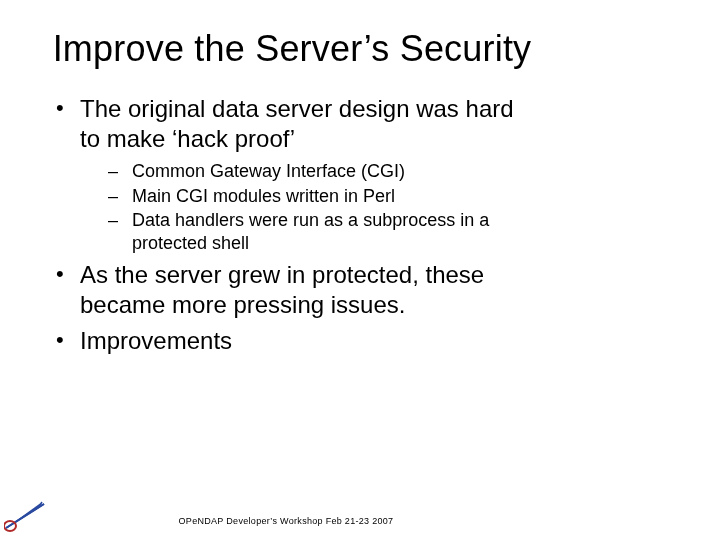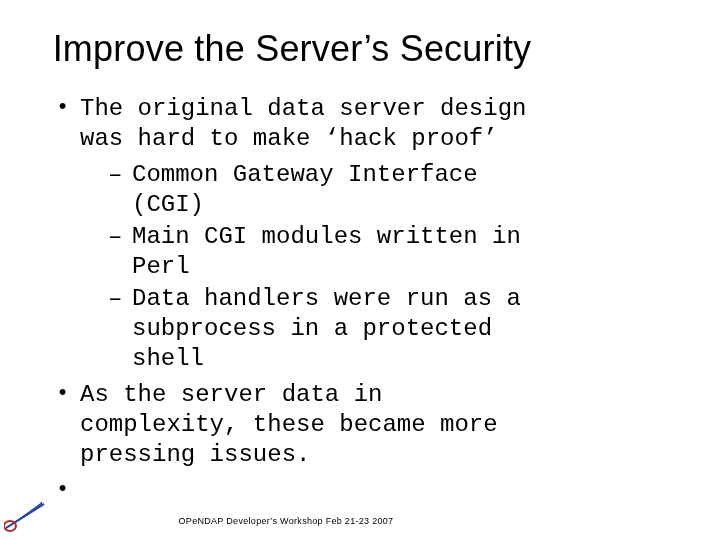--- a/index.html
+++ b/index.html
@@ -1,24 +1,24 @@
 <!DOCTYPE html>
 <html><head>
 <meta charset="utf-8">
 <style>
   * { margin: 0; padding: 0; box-sizing: border-box; }
   html, body { width: 720px; height: 540px; background: #fff; font-family: Arial, Helvetica, sans-serif; color: #000; }
   .slide { position: relative; width: 584px; height: 540px; padding: 24px 48px 12px 48px; }
   .title { font-size: 36px; font-weight: 400; text-align: center; margin: 4px 0 24px 0; letter-spacing: 0.2px; }
   .content { font-size: 24px; line-height: 1.25; }
-  ul.level1 { list-style: none; padding-left: 0; font-family: Liberation Mono, monospace; }
+  ul.level1 { list-style: none; padding-left: 0; }
   ul.level1 > li { position: relative; padding-left: 32px; margin-bottom: 6px; }
   ul.level1 > li::before { content: "•"; position: absolute; left: 8px; top: 0; font-size: 22px; }
   ul.level2 { list-style: none; padding-left: 0; margin-top: 6px; margin-bottom: 6px; }
-  ul.level2 > li { position: relative; font-size: 24px; padding-left: 52px; margin-bottom: 2px; line-height: 1.25; }
+  ul.level2 > li { position: relative; font-size: 18px; padding-left: 52px; margin-bottom: 2px; line-height: 1.25; }
   ul.level2 > li::before { content: "–"; position: absolute; left: 28px; top: 0; }
   .footer { position: absolute; bottom: 14px; left: 0; right: 12px; text-align: center; font-size: 9px; letter-spacing: 0.3px; color: #000; }
   .logo { position: absolute; left: 4px; bottom: 8px; width: 44px; height: 34px; }
 </style>
 </head>
 <body>
 
 <div class="slide">
   <h1 class="title">Improve the Server’s Security</h1>
 
@@ -26,23 +26,24 @@
     <ul class="level1">
       <li>
         <span>The original data server design was hard to make ‘hack proof’</span>
         <ul class="level2">
           <li>Common Gateway Interface (CGI)</li>
           <li>Main CGI modules written in Perl</li>
           <li>Data handlers were run as a subprocess in a protected shell</li>
         </ul>
       </li>
       <li>
-        <span>As the server data in complexity, these became more pressing issues.</span>
+        <span>As the server grew in protected, these became more pressing issues.</span>
       </li>
       <li>
+        <span>Improvements</span>
       </li>
     </ul>
   </div>
 
   <div class="footer">OPeNDAP Developer’s Workshop Feb 21-23 2007</div>
 
   <svg class="logo" viewBox="0 0 44 34">
     <path d="M 2 30 L 40 6" stroke="#2a4aa0" stroke-width="2" fill="none"></path>
     <path d="M 2 30 L 40 6 L 34 10 L 38 4" stroke="#2a4aa0" stroke-width="1.5" fill="#2a4aa0"></path>
     <ellipse cx="6" cy="28" rx="6" ry="5" fill="none" stroke="#b02a2a" stroke-width="2"></ellipse>

